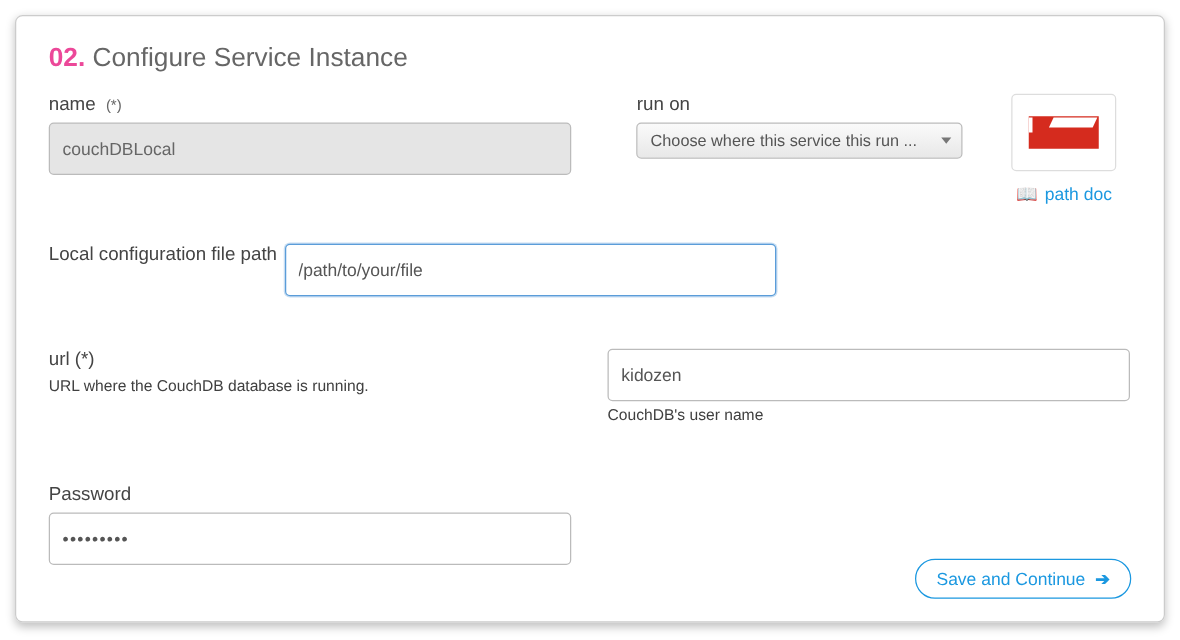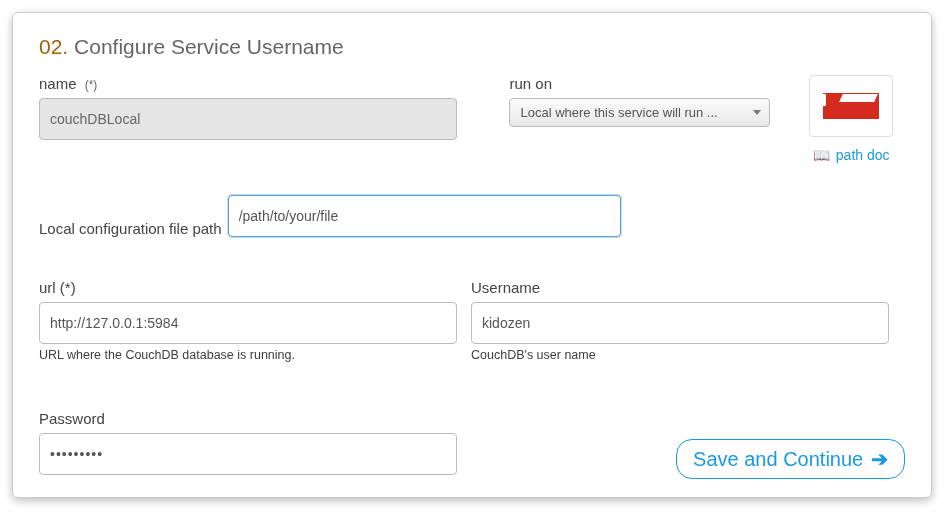--- a/index.html
+++ b/index.html
@@ -22,22 +22,22 @@
       position: relative;
       height: 486px;
     }
     .heading {
       font-size: 21px;
       font-weight: 300;
       color: #666;
       margin-bottom: 16px;
     }
     .heading .num {
-      color: #a16207;
-      font-weight: 400;
+      color: #ec4899;
+      font-weight: 700;
     }
     .row1 {
       display: flex;
       align-items: flex-start;
       gap: 16px;
       margin-bottom: 22px;
     }
     .col-name {
       width: 430px;
     }
@@ -146,35 +146,35 @@
       cursor: pointer;
       display: inline-flex;
       align-items: center;
       gap: 5px;
     }
     .book-icon {
       font-size: 14px;
     }
     .config-path-row {
       display: flex;
-      align-items: flex-end;
+      align-items: flex-start;
       margin-bottom: 42px;
       margin-top: 32px;
     }
     .config-path-label {
       font-size: 15px;
       color: #444;
       margin-right: 6px;
     }
     .config-path-input {
       width: 393px;
     }
     .row2 {
       display: flex;
-      gap: 14px;
+      gap: 29px;
       margin-bottom: 20px;
     }
     .col-half {
       width: 418px;
     }
     .help-text {
       font-size: 12.5px;
       color: #404040;
       margin-top: 4px;
     }
@@ -186,56 +186,56 @@
       position: absolute;
       bottom: 18px;
       right: 26px;
     }
     .btn-primary {
       border: 1px solid #1b98e0;
       background: #fff;
       color: #1b98e0;
       border-radius: 16px;
       padding: 7px 16px;
-      font-size: 20px;
+      font-size: 14px;
       cursor: pointer;
       display: inline-flex;
       align-items: center;
       gap: 8px;
     }
     .arrow-icon {
       font-weight: bold;
     }
     input[type="password"] {
       letter-spacing: 1px;
     }
   </style>
 </head>
 <body>
 
 <div class="panel">
 
   <h2 class="heading">
     <span class="num">02.</span>
-    <span>Configure Service Username</span>
+    <span>Configure Service Instance</span>
   </h2>
 
   <div class="row1">
     <div class="col-name">
       <label class="field-label">
         <span>name</span>
         <span class="req">(*)</span>
       </label>
       <input type="text" class="text-input disabled" disabled="" value="couchDBLocal" style="">
     </div>
 
     <div class="col-runon">
       <label class="field-label">run on</label>
       <div class="select-box">
-        <span>Local where this service will run ...</span>
+        <span>Choose where this service this run ...</span>
         <span class="caret"></span>
       </div>
     </div>
 
     <div class="col-logo">
       <div class="logo-box">
         <div class="logo-inner"></div>
       </div>
       <a class="read-doc-link">
         <span class="book-icon">📖</span>
@@ -245,25 +245,23 @@
   </div>
 
   <div class="config-path-row">
     <span class="config-path-label">Local configuration file path</span>
     <input type="text" class="text-input focused config-path-input" value="/path/to/your/file" style="">
   </div>
 
   <div class="row2">
     <div class="col-half">
       <label class="field-label">url (*)</label>
-      <input type="text" class="text-input" value="http://127.0.0.1:5984" style="">
       <div class="help-text">URL where the CouchDB database is running.</div>
     </div>
     <div class="col-half">
-      <label class="field-label">Username</label>
       <input type="text" class="text-input" value="kidozen" style="">
       <div class="help-text">CouchDB's user name</div>
     </div>
   </div>
 
   <div class="row3">
     <div class="col-half">
       <label class="field-label">Password</label>
       <input type="password" class="text-input" value="•••••••••" style="">
     </div>

